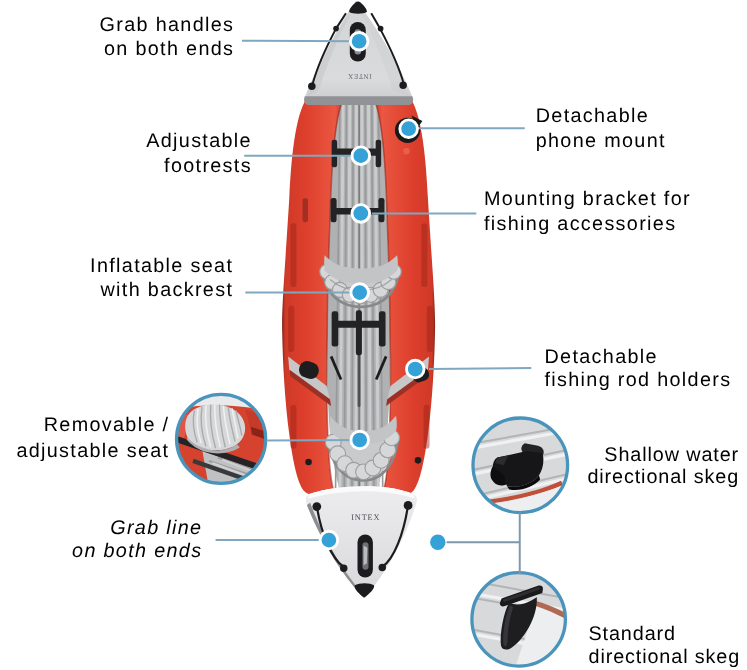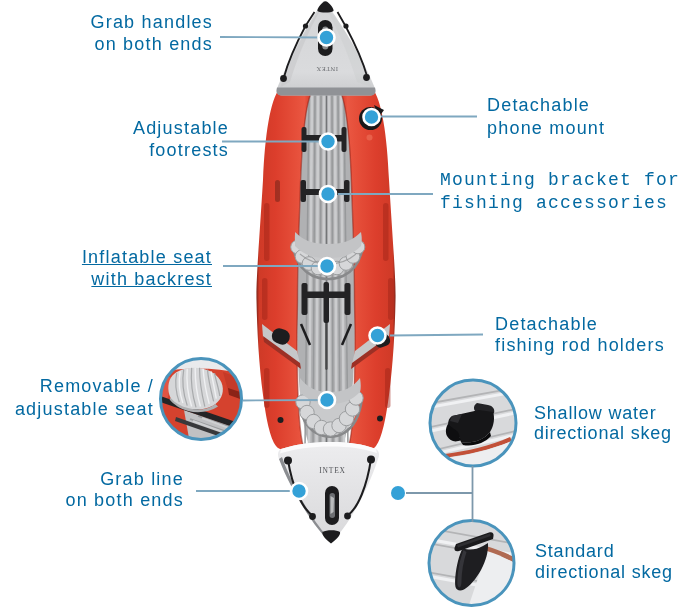--- a/index.html
+++ b/index.html
@@ -1,18 +1,18 @@
 <!DOCTYPE html>
 <html><head>
 <meta charset="utf-8">
 <style>
   html,body{margin:0;padding:0;}
   body{width:679px;height:609px;position:relative;background:#ffffff;overflow:hidden;
        font-family:"Liberation Sans", sans-serif;}
-  .lbl{position:absolute;font-size:18px;line-height:22px;color:#0369a1;letter-spacing:1.2px;white-space:nowrap;}
+  .lbl{position:absolute;font-size:18px;line-height:22px;color:#000000;letter-spacing:1.2px;white-space:nowrap;}
   .r{text-align:right;}
   svg{position:absolute;left:0;top:0;}
 </style>
 </head>
 <body>
 <svg width="679" height="609" viewBox="0 0 679 609">
   <defs>
     <linearGradient id="tubeL" x1="0" y1="0" x2="1" y2="0">
       <stop offset="0" stop-color="#7e2217"></stop>
       <stop offset="0.05" stop-color="#cf3a27"></stop>
@@ -314,20 +314,20 @@
       <circle cx="377.5" cy="335.5" r="8"></circle>
       <circle cx="327" cy="400" r="8"></circle>
       <circle cx="299" cy="491" r="8"></circle>
     </g>
     <circle cx="398" cy="493" r="7" fill="#34a1d7"></circle>
   </g>
 </svg>
 
 <div class="lbl r" style="right:466px;top:11px;">Grab handles<br>on both ends</div>
 <div class="lbl r" style="right:450px;top:116.5px;">Adjustable<br>footrests</div>
-<div class="lbl r" style="right:467px;top:246px;text-decoration:underline;">Inflatable seat<br>with backrest</div>
+<div class="lbl r" style="right:467px;top:230px;">Inflatable seat<br>with backrest</div>
 <div class="lbl r" style="right:525px;top:374.5px;line-height:23px;">Removable /<br>adjustable seat</div>
-<div class="lbl r" style="right:495px;top:469px;line-height:21px;">Grab line<br>on both ends</div>
+<div class="lbl r" style="right:495px;top:469px;line-height:21px;font-style:italic;">Grab line<br>on both ends</div>
 <div class="lbl" style="left:487px;top:93.5px;line-height:23px;">Detachable<br>phone mount</div>
-<div class="lbl" style="left:440px;top:168.5px;line-height:23px;font-family:Liberation Mono, monospace;">Mounting bracket for<br>fishing accessories</div>
+<div class="lbl" style="left:440px;top:168.5px;line-height:23px;">Mounting bracket for<br>fishing accessories</div>
 <div class="lbl" style="left:495px;top:314px;line-height:21px;">Detachable<br>fishing rod holders</div>
-<div class="lbl" style="left:534px;top:403px;line-height:20px;letter-spacing:0.8px;">Shallow water<br>directional skeg</div>
-<div class="lbl" style="left:535px;top:541px;line-height:21px;letter-spacing:0.8px;">Standard<br>directional skeg</div>
+<div class="lbl" style="left:534px;top:403px;line-height:20px;letter-spacing:0.8px;text-align:right;">Shallow water<br>directional skeg</div>
+<div class="lbl" style="left:535px;top:566px;line-height:21px;letter-spacing:0.8px;">Standard<br>directional skeg</div>
 
 </body></html>

